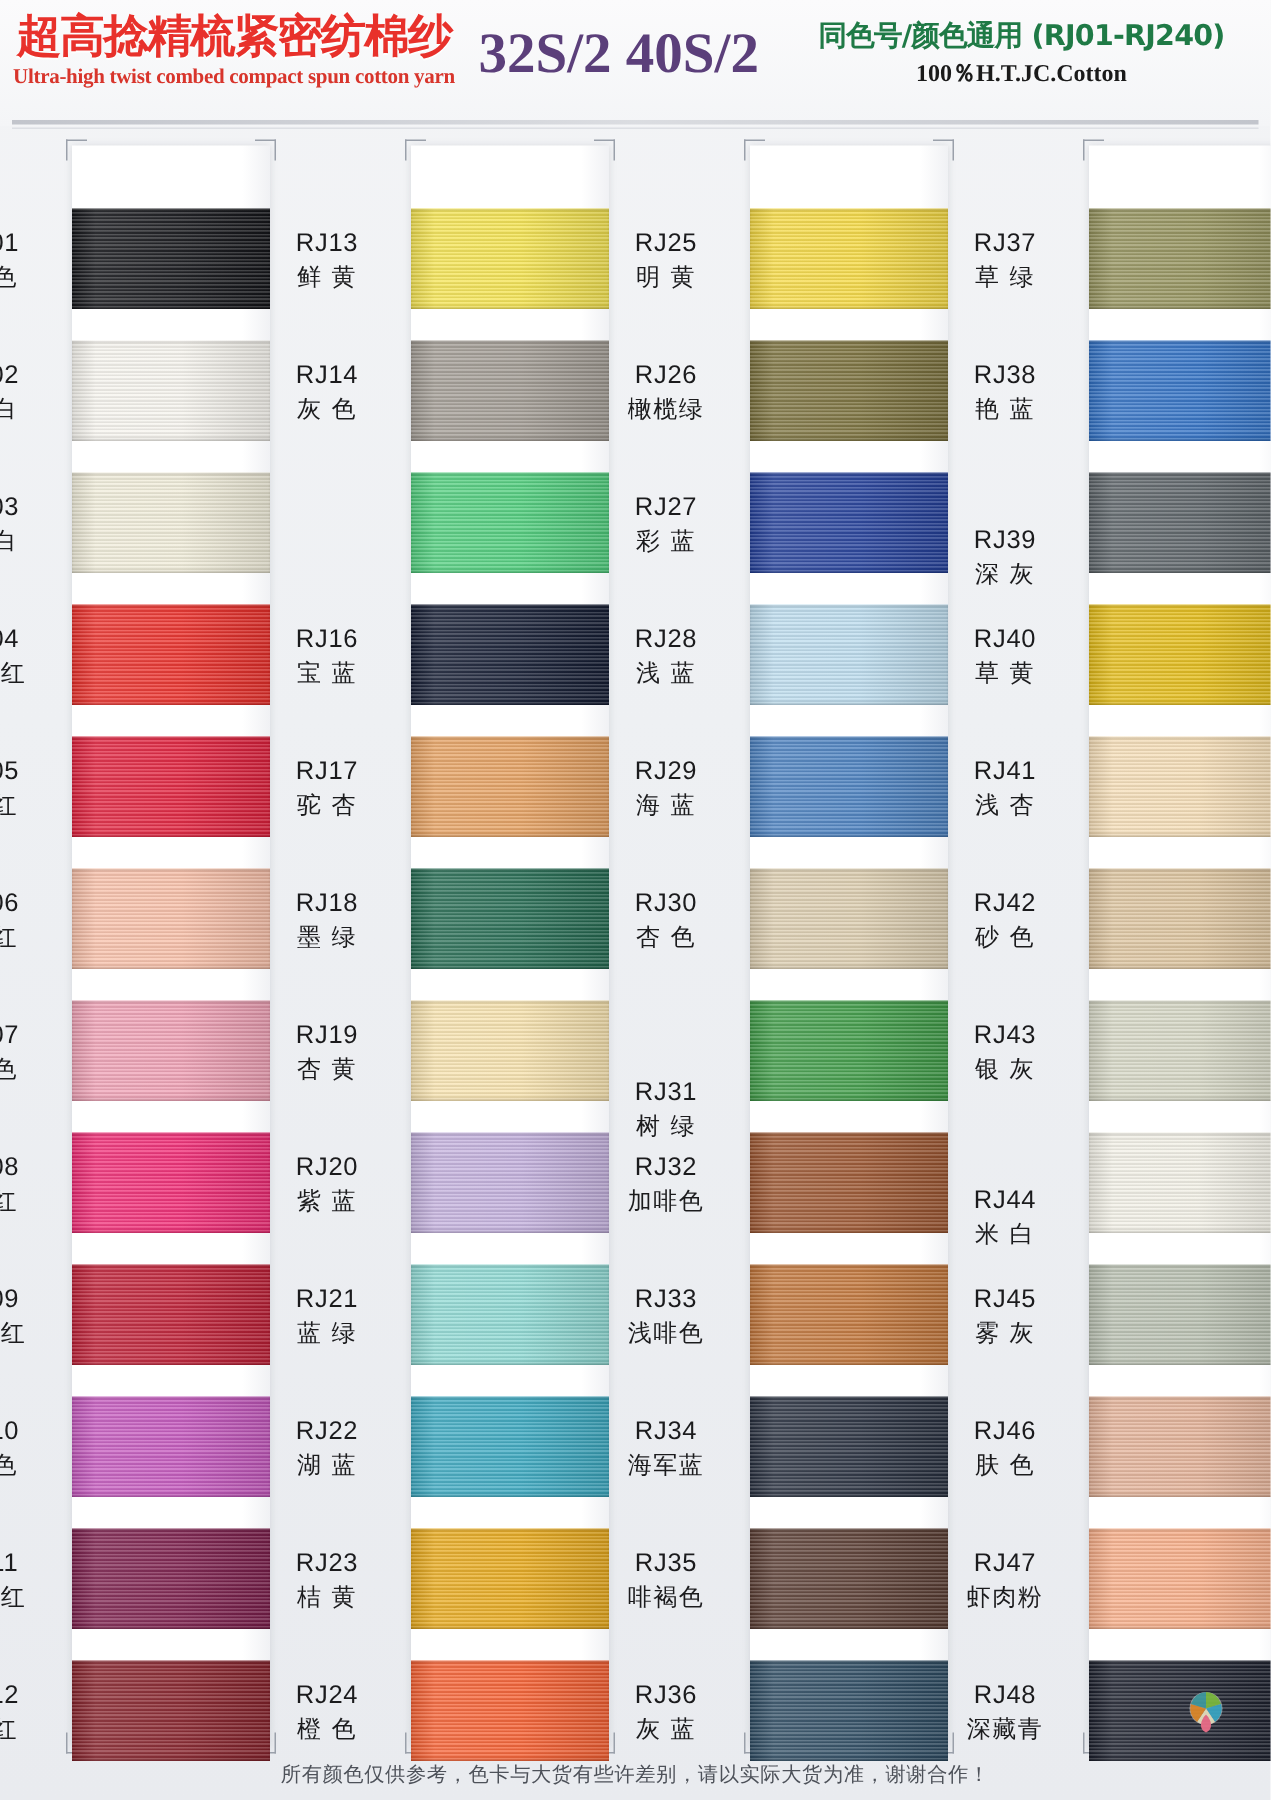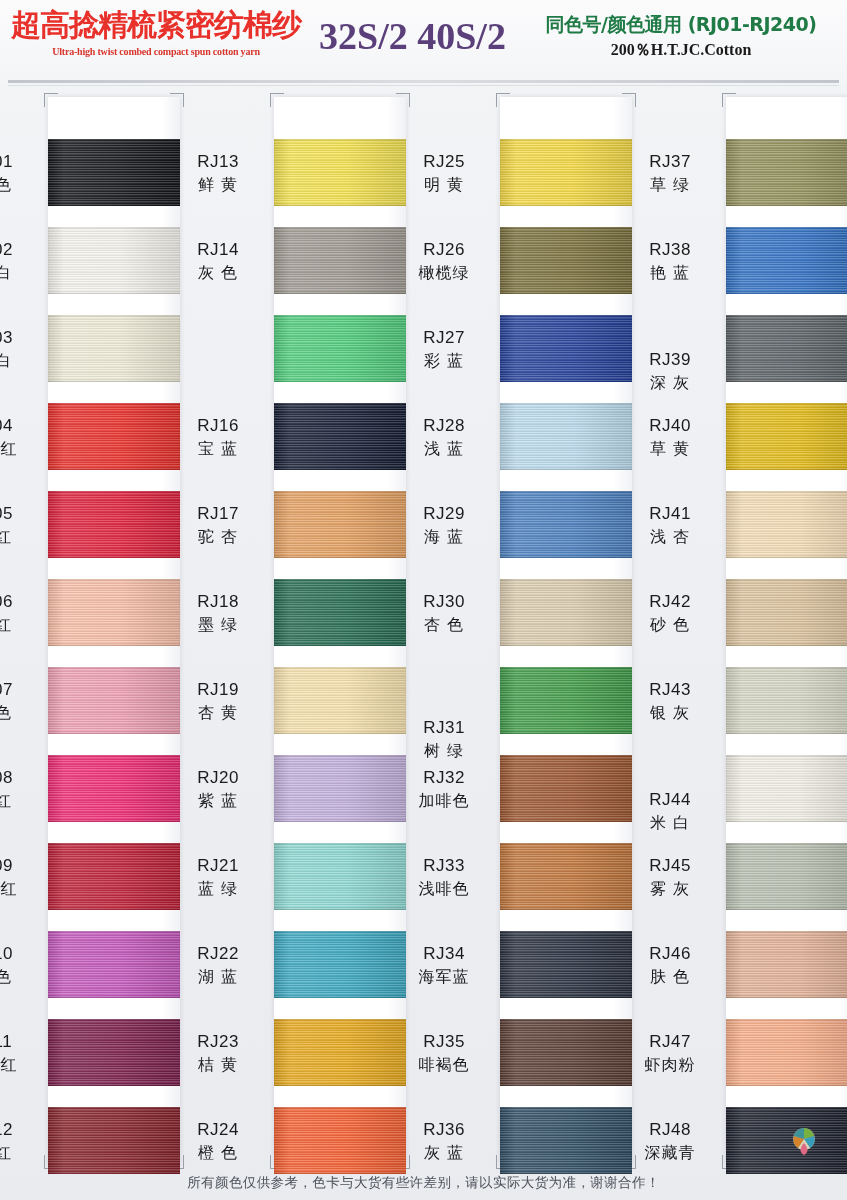--- a/index.html
+++ b/index.html
@@ -20,21 +20,21 @@
     position:absolute;left:6px;top:6px;width:300px;text-align:center;
   }
   .hdr-cn{
     font-family:"DejaVu Sans",sans-serif;
     font-size:30px;font-weight:bold;color:#e8312b;
     letter-spacing:-1px;line-height:38px;white-space:nowrap;
     text-shadow:0 1px 0 rgba(255,255,255,.8);
   }
   .hdr-en{
     font-family:"Liberation Serif","DejaVu Serif",serif;
-    font-size:10px;font-weight:bold;color:#d8352c;
+    font-size:14px;font-weight:bold;color:#d8352c;
     letter-spacing:-.2px;line-height:16px;white-space:nowrap;
   }
   .hdr-mid{
     position:absolute;left:305px;top:12px;width:215px;text-align:center;
     font-family:"Liberation Serif","DejaVu Serif",serif;
     font-size:38px;font-weight:bold;color:#5b3f7a;
     letter-spacing:0px;line-height:48px;white-space:nowrap;
   }
   .hdr-right{
     position:absolute;left:520px;top:10px;width:322px;text-align:center;
@@ -122,21 +122,21 @@
 <body>
 
 <div class="header">
   <div class="hdr-left">
     <div class="hdr-cn" style="color: rgb(232, 49, 43);">超高捻精梳紧密纺棉纱</div>
     <div class="hdr-en" style="color: rgb(216, 53, 44);">Ultra-high twist combed compact spun cotton yarn</div>
   </div>
   <div class="hdr-mid" style="color: rgb(91, 63, 122);">32S/2 40S/2</div>
   <div class="hdr-right">
     <div class="hdr-r1" style="color: rgb(31, 122, 70);">同色号/颜色通用 (RJ01-RJ240)</div>
-    <div class="hdr-r2">200％H.T.JC.Cotton</div>
+    <div class="hdr-r2">100％H.T.JC.Cotton</div>
   </div>
   <div class="hdr-rule"></div>
   <div class="hdr-rule2"></div>
 </div>
 
 <div id="columns-root">
     <div class="card" style="left: 48px; width: 132px;">
       <div class="crop tl"></div>
       <div class="crop tr"></div>
       <div class="crop bl"></div>

